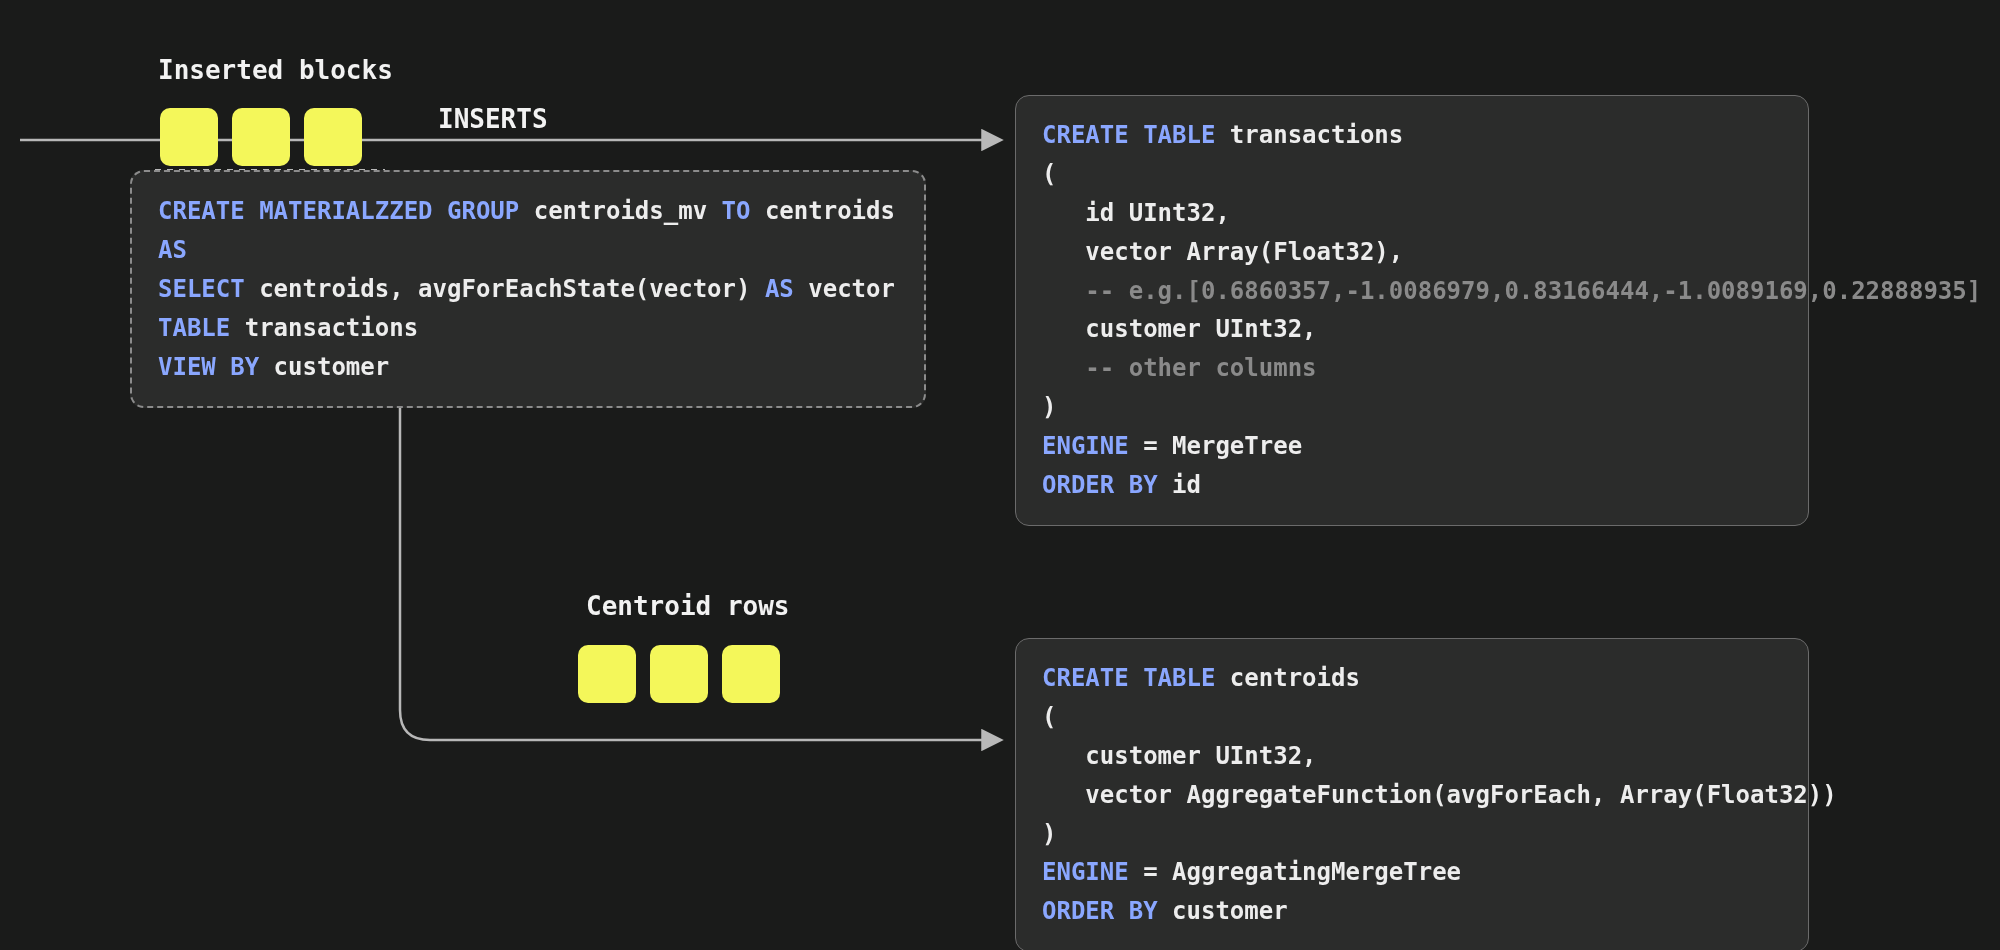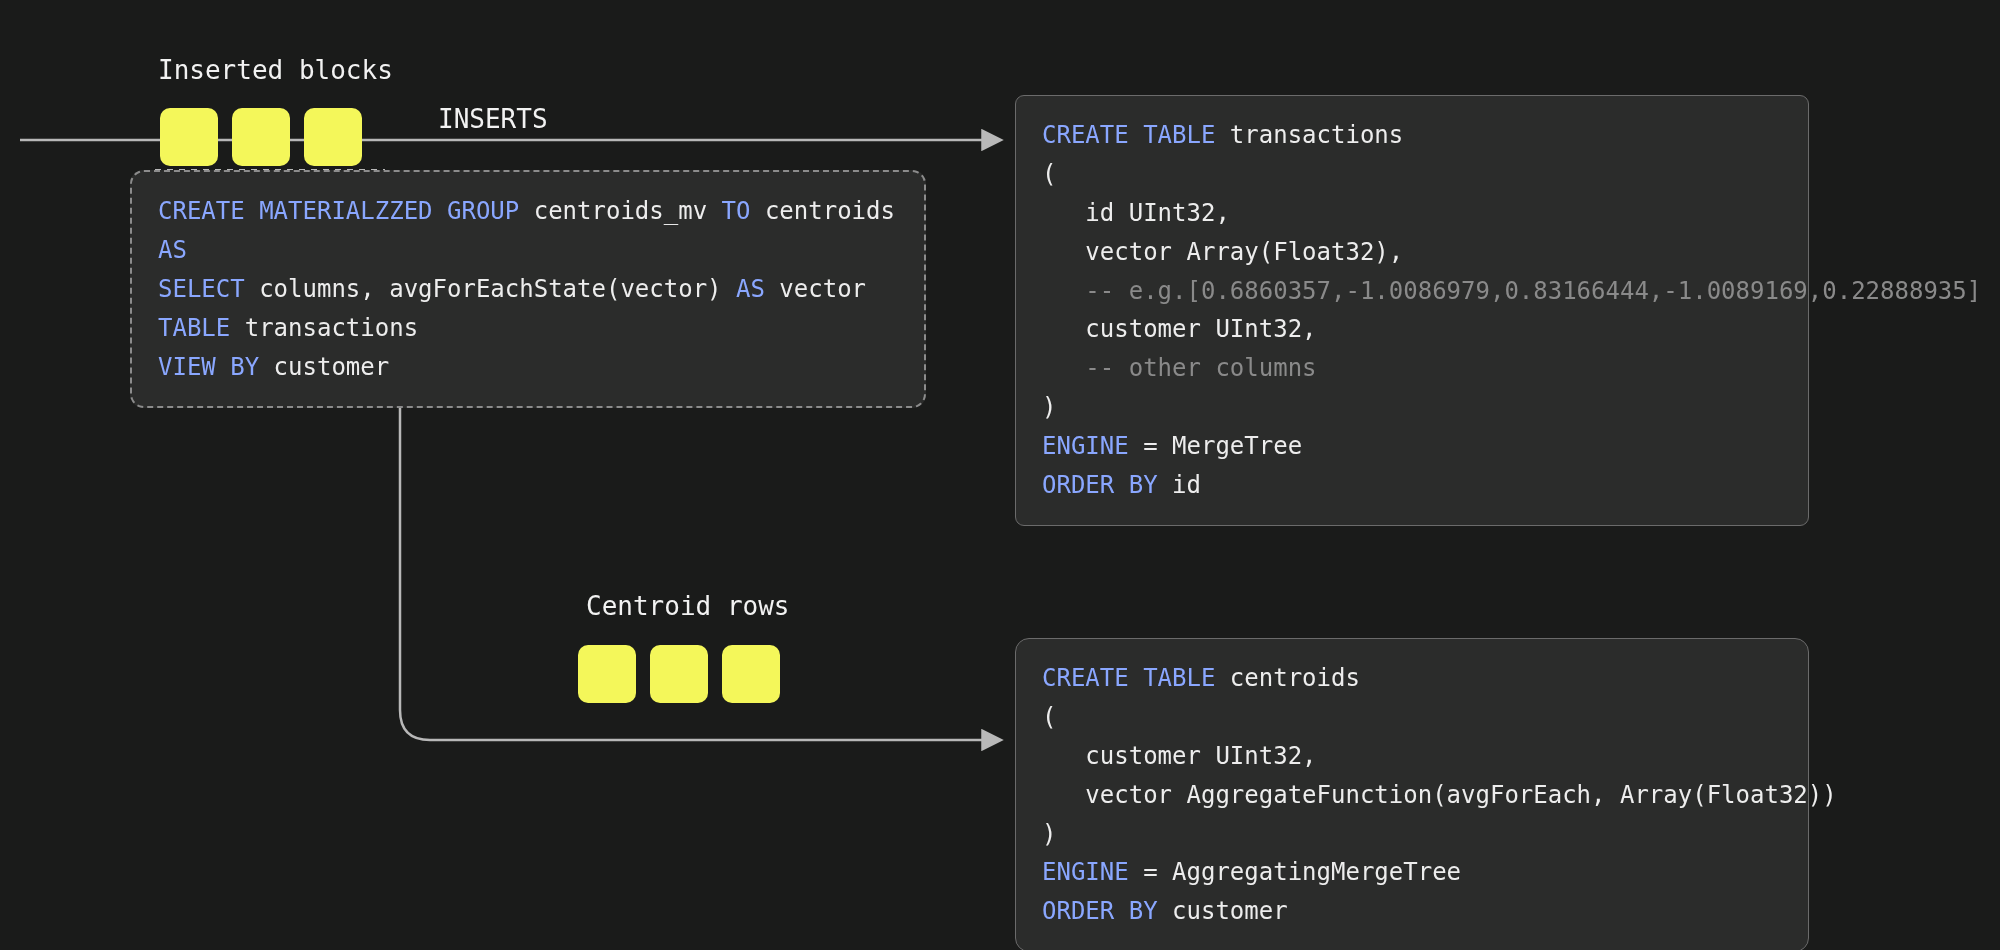--- a/index.html
+++ b/index.html
@@ -3,21 +3,21 @@
 <meta charset="utf-8">
 <style>
   html,body{
     margin:0;padding:0;
     background:#1a1b1a;
     font-family:ui-monospace,SFMono-Regular,Menlo,Consolas,monospace;
     color:#e8e8e8;
     width:2000px;height:950px;
     overflow:hidden;
   }
-  .stage{position:relative;width:2000px;height:812px;}
+  .stage{position:relative;width:2000px;height:812px;font-weight:bold;}
   .label{
     position:absolute;
     font-size:26px;
     color:#f2f2f2;
     white-space:nowrap;
   }
   .blocks{position:absolute;display:flex;gap:14px;}
   .block{
     width:58px;height:58px;
     background:#f4f75a;
@@ -62,32 +62,32 @@
   <div class="label" style="left:158px;top:55px;">Inserted blocks</div>
   <div class="blocks" style="left:160px;top:108px;">
     <div class="block"></div>
     <div class="block"></div>
     <div class="block"></div>
   </div>
   <div class="label" style="left:438px;top:104px;">INSERTS</div>
 
   <div class="code-panel dashed" style="left:130px;top:170px;width:740px;"><span class="kw">CREATE MATERIALZZED GROUP</span><span class="txt"> centroids_mv </span><span class="kw">TO</span><span class="txt"> centroids</span>
 <span class="kw">AS</span>
-<span class="kw">SELECT</span><span class="txt"> columns, avgForEachState(vector) </span><span class="kw">AS</span><span class="txt"> vector</span>
+<span class="kw">SELECT</span><span class="txt"> centroids, avgForEachState(vector) </span><span class="kw">AS</span><span class="txt"> vector</span>
 <span class="kw">TABLE</span><span class="txt"> transactions</span>
 <span class="kw">VIEW BY</span><span class="txt"> customer</span></div>
 
   <div class="label" style="left:586px;top:591px;">Centroid rows</div>
   <div class="blocks" style="left:578px;top:645px;">
     <div class="block"></div>
     <div class="block"></div>
     <div class="block"></div>
   </div>
 
-  <div class="code-panel" style="left:1015px;top:95px;width:740px;border-radius:9px;"><span class="kw">CREATE TABLE</span><span class="txt"> transactions</span>
+  <div class="code-panel" style="left:1015px;top:95px;width:740px;"><span class="kw">CREATE TABLE</span><span class="txt"> transactions</span>
 <span class="txt">(</span>
 <span class="txt">   id UInt32,</span>
 <span class="txt">   vector Array(Float32),</span>
 <span class="cm">   -- e.g.[0.6860357,-1.0086979,0.83166444,-1.0089169,0.22888935]</span>
 <span class="txt">   customer UInt32,</span>
 <span class="cm">   -- other columns</span>
 <span class="txt">)</span>
 <span class="kw">ENGINE</span><span class="txt"> = MergeTree</span>
 <span class="kw">ORDER BY</span><span class="txt"> id</span></div>
 

